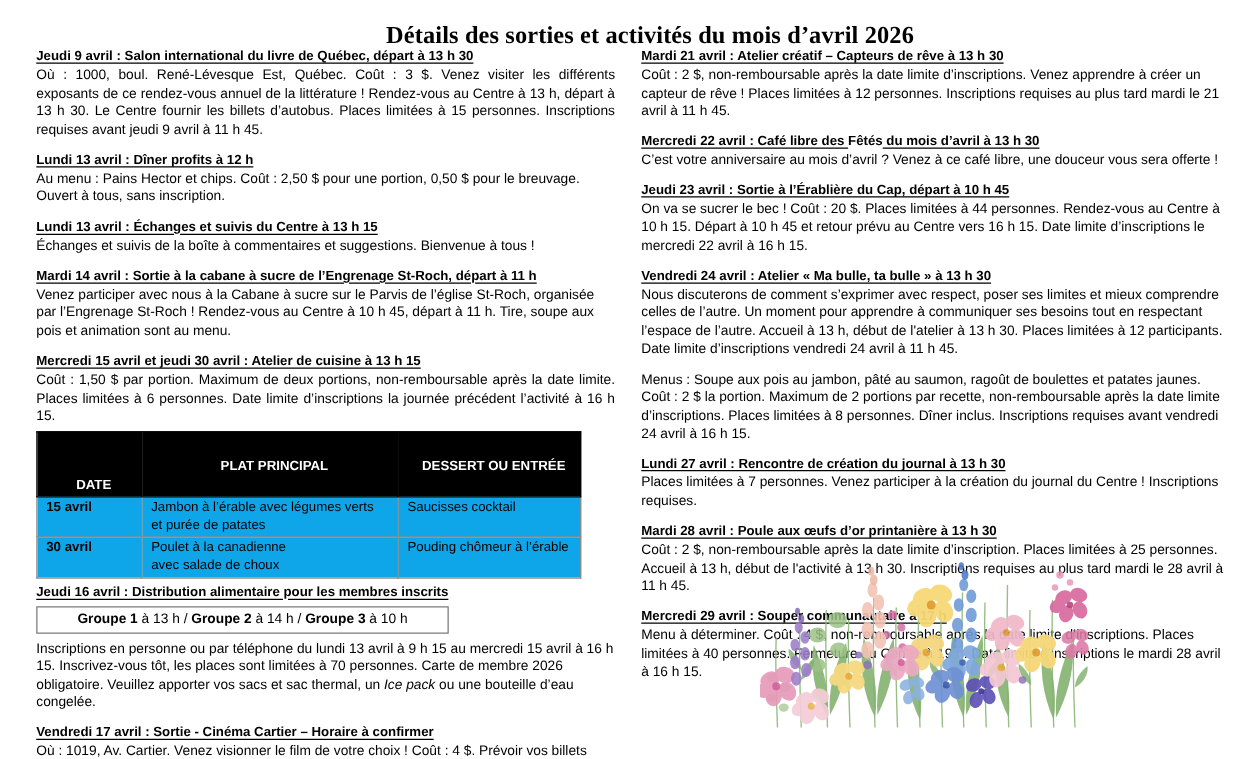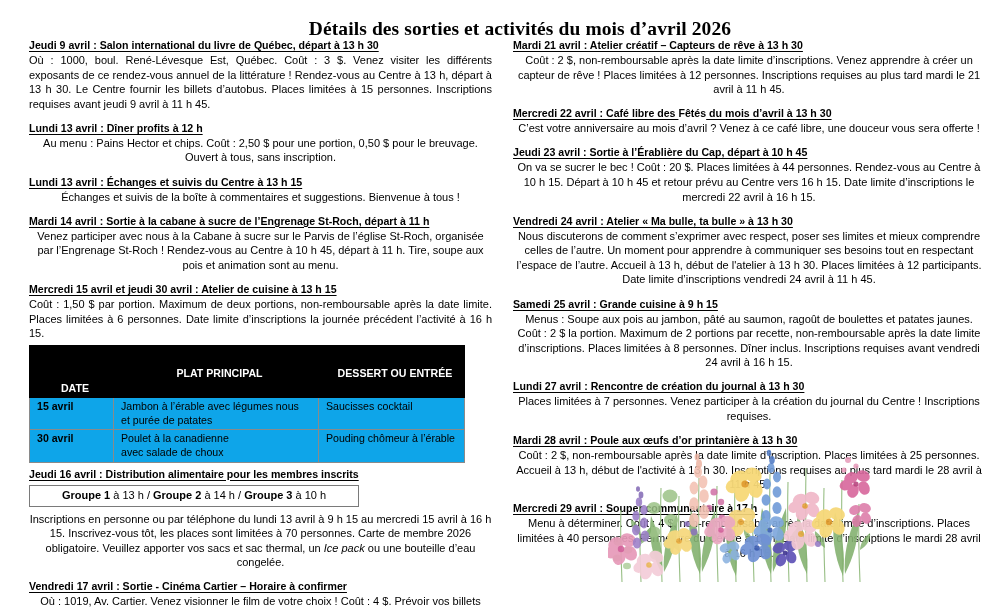--- a/index.html
+++ b/index.html
@@ -52,21 +52,21 @@
     margin-bottom: 1px;
   }
   .entry-heading .nounderline {
     text-decoration: none;
     display: inline-block;
   }
 
   .entry-body {
     font-size: 11px;
     line-height: 14.6px;
-    text-align: center;
+    text-align: left;
   }
   .entry-body.justify { text-align: justify; }
   .entry-body i { font-style: italic; }
   .entry-body sup { font-size: 7.5px; vertical-align: super; line-height: 0; }
 
   
   .menu-table {
     border-collapse: collapse;
     width: 435px;
     margin-top: 4px;
@@ -175,21 +175,21 @@
       <tr>
         <th class="date-head">DATE</th>
         <th>PLAT PRINCIPAL</th>
         <th>DESSERT OU ENTRÉE</th>
       </tr>
     </thead>
     <tbody>
       <tr>
         <td class="c-date">15 avril</td>
         <td>
-          <span>Jambon à l’érable avec légumes nous</span><br>
+          <span>Jambon à l’érable avec légumes verts</span><br>
           <span>et purée de patates</span>
         </td>
         <td>Saucisses cocktail</td>
       </tr>
       <tr>
         <td class="c-date">30 avril</td>
         <td>
           <span>Poulet à la canadienne</span><br>
           <span>avec salade de choux</span>
         </td>
@@ -233,21 +233,20 @@
     <div class="entry-heading">Jeudi 23 avril : Sortie à l’Érablière du Cap, départ à 10 h 45</div>
     <div class="entry-body">On va se sucrer le bec ! Coût : 20 $. Places limitées à 44 personnes. Rendez-vous au Centre à 10 h 15. Départ à 10 h 45 et retour prévu au Centre vers 16 h 15. Date limite d’inscriptions le mercredi 22 avril à 16 h 15.</div>
   </div>
 
   <div class="entry">
     <div class="entry-heading">Vendredi 24 avril : Atelier « Ma bulle, ta bulle » à 13 h 30</div>
     <div class="entry-body">Nous discuterons de comment s’exprimer avec respect, poser ses limites et mieux comprendre celles de l’autre. Un moment pour apprendre à communiquer ses besoins tout en respectant l’espace de l’autre. Accueil à 13 h, début de l'atelier à 13 h 30. Places limitées à 12 participants. Date limite d’inscriptions vendredi 24 avril à 11 h 45.</div>
   </div>
 
   <div class="entry">
-    <div class="entry-heading">Samedi 25 avril : Grande cuisine à 9 h 15</div>
     <div class="entry-body">Menus : Soupe aux pois au jambon, pâté au saumon, ragoût de boulettes et patates jaunes. Coût : 2 $ la portion. Maximum de 2 portions par recette, non-remboursable après la date limite d’inscriptions. Places limitées à 8 personnes. Dîner inclus. Inscriptions requises avant vendredi 24 avril à 16 h 15.</div>
   </div>
 
   <div class="entry">
     <div class="entry-heading">Lundi 27 avril : Rencontre de création du journal à 13 h 30</div>
     <div class="entry-body">Places limitées à 7 personnes. Venez participer à la création du journal du Centre ! Inscriptions requises.</div>
   </div>
 
   <div class="entry">
     <div class="entry-heading">Mardi 28 avril : Poule aux œufs d’or printanière à 13 h 30</div>

